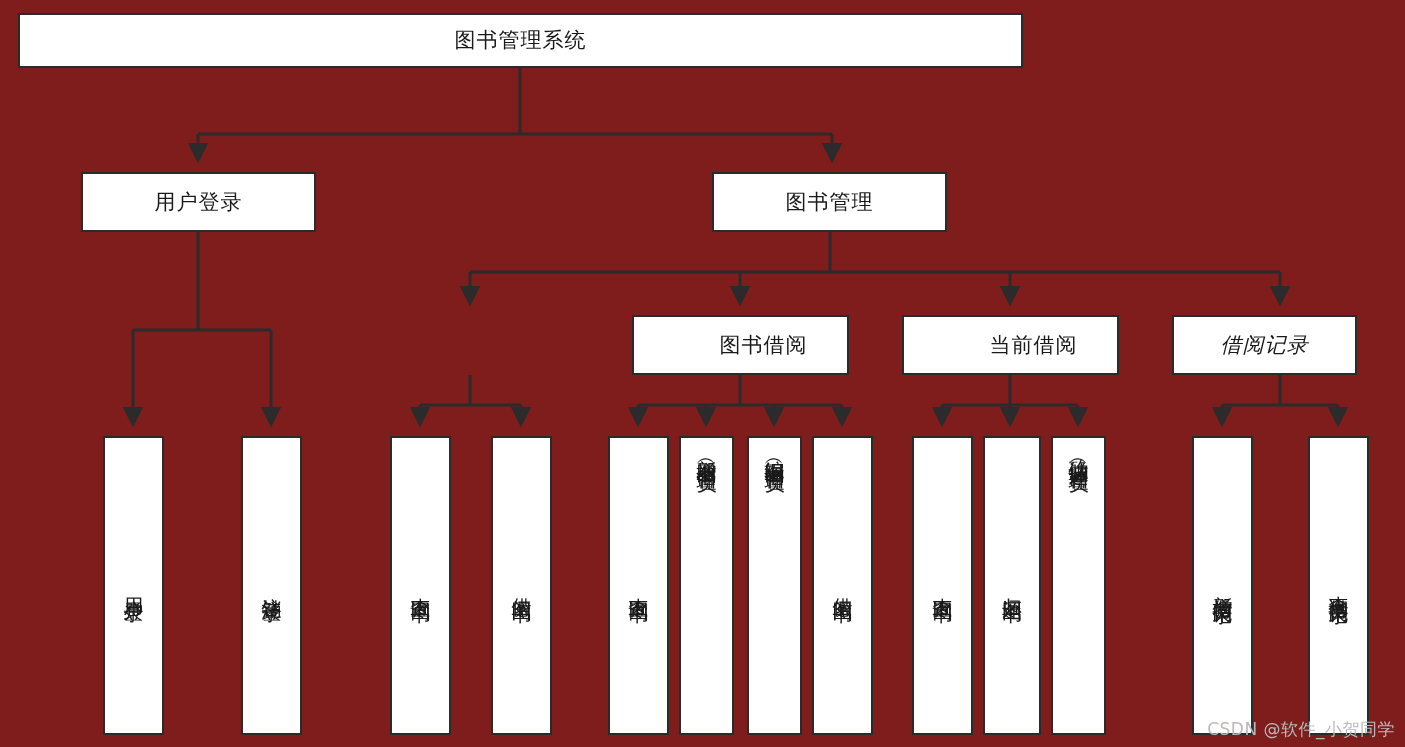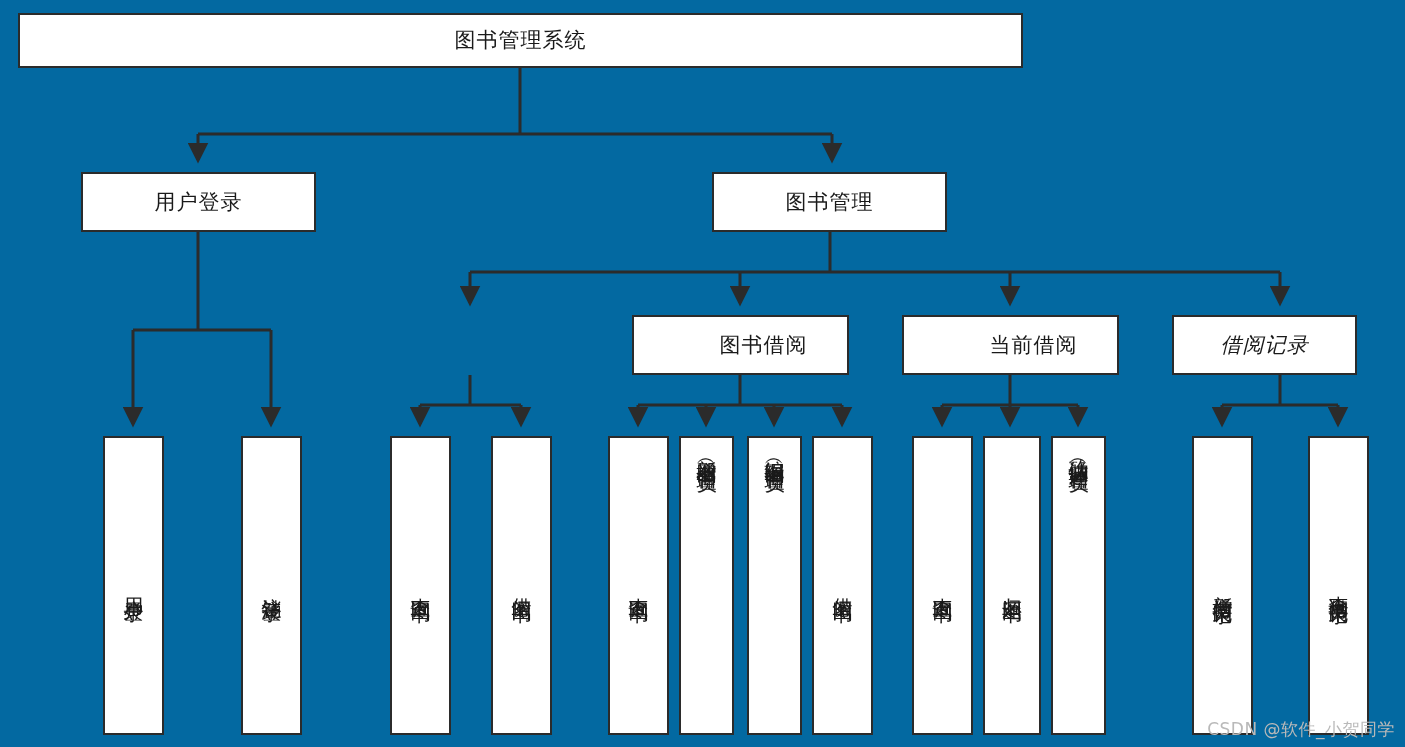--- a/index.html
+++ b/index.html
@@ -7,21 +7,21 @@
     padding: 0;
     background: #ffffff;
   }
   body {
     font-family: "DejaVu Sans", "Liberation Sans", sans-serif;
   }
   #canvas {
     position: relative;
     width: 1405px;
     height: 747px;
-    background: #0369a1;
+    background: #7f1d1d;
     overflow: hidden;
   }
   .node {
     position: absolute;
     box-sizing: border-box;
     border: 2px solid #2b2b2b;
     background: #ffffff;
     display: flex;
     align-items: center;
     justify-content: center;

